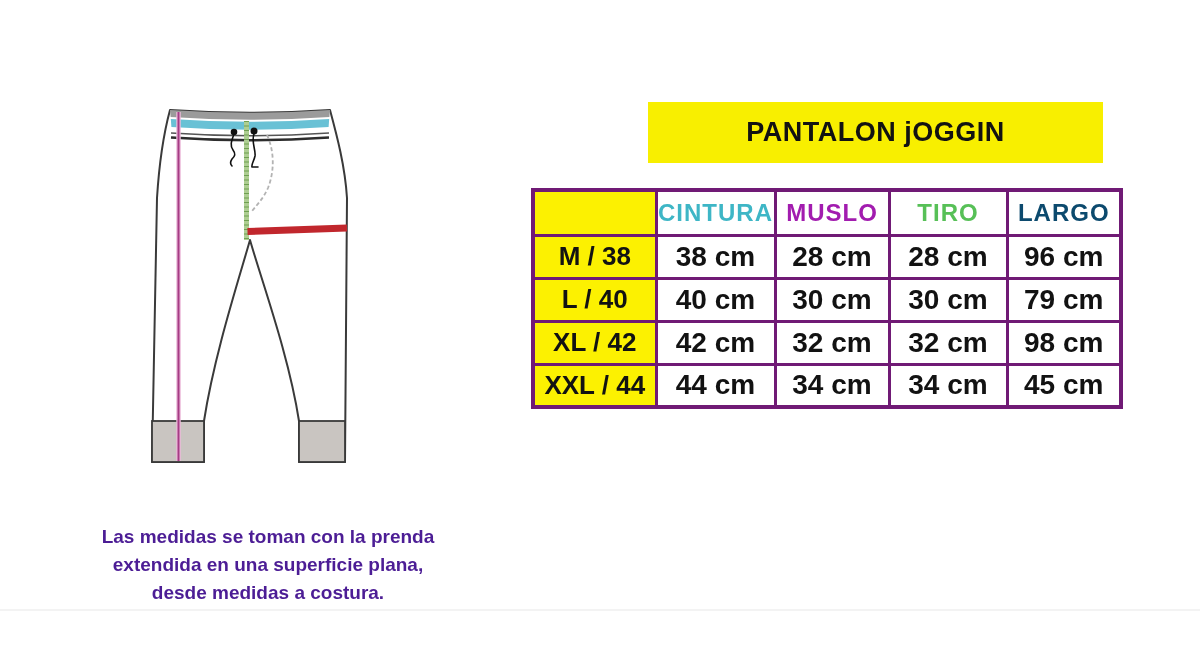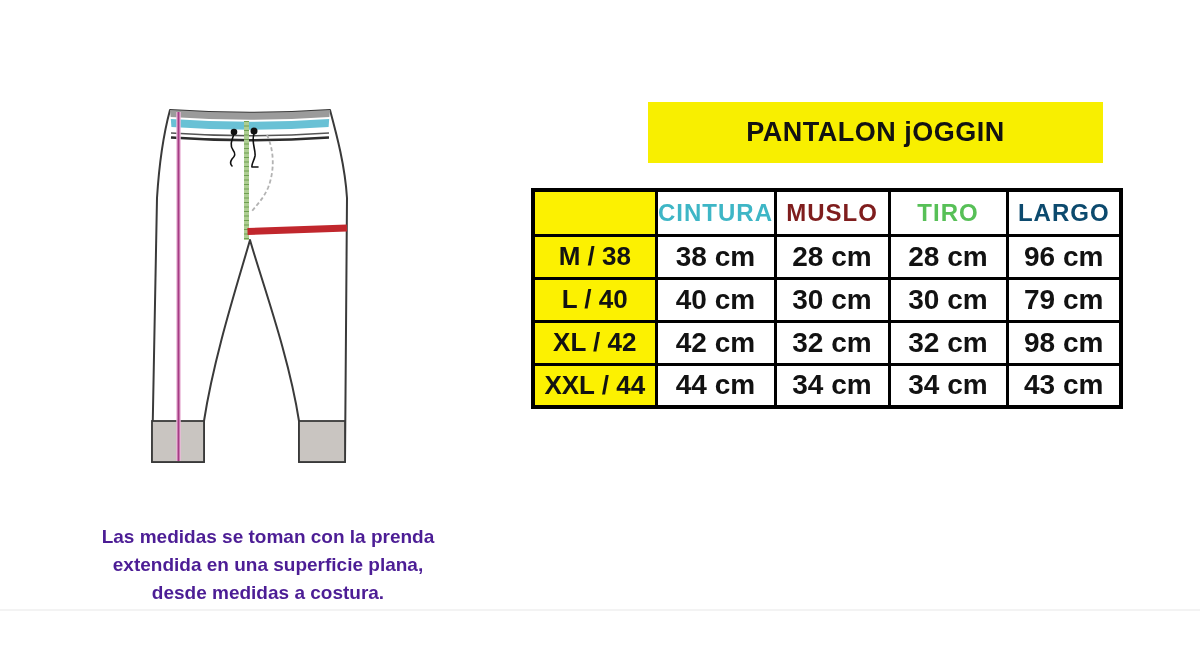--- a/index.html
+++ b/index.html
@@ -11,29 +11,29 @@
   .pants-wrap { position:absolute; left:128px; top:98px; width:254px; height:372px; }
 
   
   .banner { position:absolute; left:648px; top:102px; width:455px; height:61px;
             background:#F8EF00; display:flex; align-items:center; justify-content:center; }
   .banner .title { font-size:27px; font-weight:bold; color:#121212; letter-spacing:.5px; }
 
   
   .size-table { position:absolute; left:531px; top:188px; border-collapse:collapse;
                 table-layout:fixed; background:#ffffff; }
-  .size-table, .size-table th, .size-table td { border:3px solid #000000; }
+  .size-table, .size-table th, .size-table td { border:3px solid #701a75; }
   .size-table { border-width:4px; }
   .size-table th, .size-table td { text-align:center; vertical-align:middle; padding:0; }
   .size-table th { height:45px; font-size:24px; font-weight:bold; letter-spacing:1px; background:#ffffff; }
   .size-table td { height:43px; font-size:28px; font-weight:bold; color:#121212; background:#ffffff; }
   .corner-cell { background:#FCF101 !important; }
   td.size-cell { background:#FCF101; font-size:26px; }
   .h-cintura { color:#3EB6C6; }
-  .h-muslo  { color:#7f1d1d; }
+  .h-muslo  { color:#a21caf; }
   .h-tiro   { color:#57C057; }
   .h-largo  { color:#0c4a6e; }
 
   
   .note { position:absolute; left:86px; top:523px; width:364px; text-align:center;
           color:#4c1d95; font-weight:bold; font-size:19px; line-height:28px; }
 
   .divider { position:absolute; left:0; top:609px; width:1200px; height:2px; background:#f3f3f3; }
 </style>
 </head>
@@ -114,21 +114,21 @@
       <td>42 cm</td>
       <td>32 cm</td>
       <td>32 cm</td>
       <td>98 cm</td>
     </tr>
     <tr>
       <td class="size-cell">XXL / 44</td>
       <td>44 cm</td>
       <td>34 cm</td>
       <td>34 cm</td>
-      <td>43 cm</td>
+      <td>45 cm</td>
     </tr>
   </tbody>
     </table>
 
   <div class="note">
     <div>Las medidas se toman con la prenda</div>
     <div>extendida en una superficie plana,</div>
     <div>desde medidas a costura.</div>
   </div>
 

